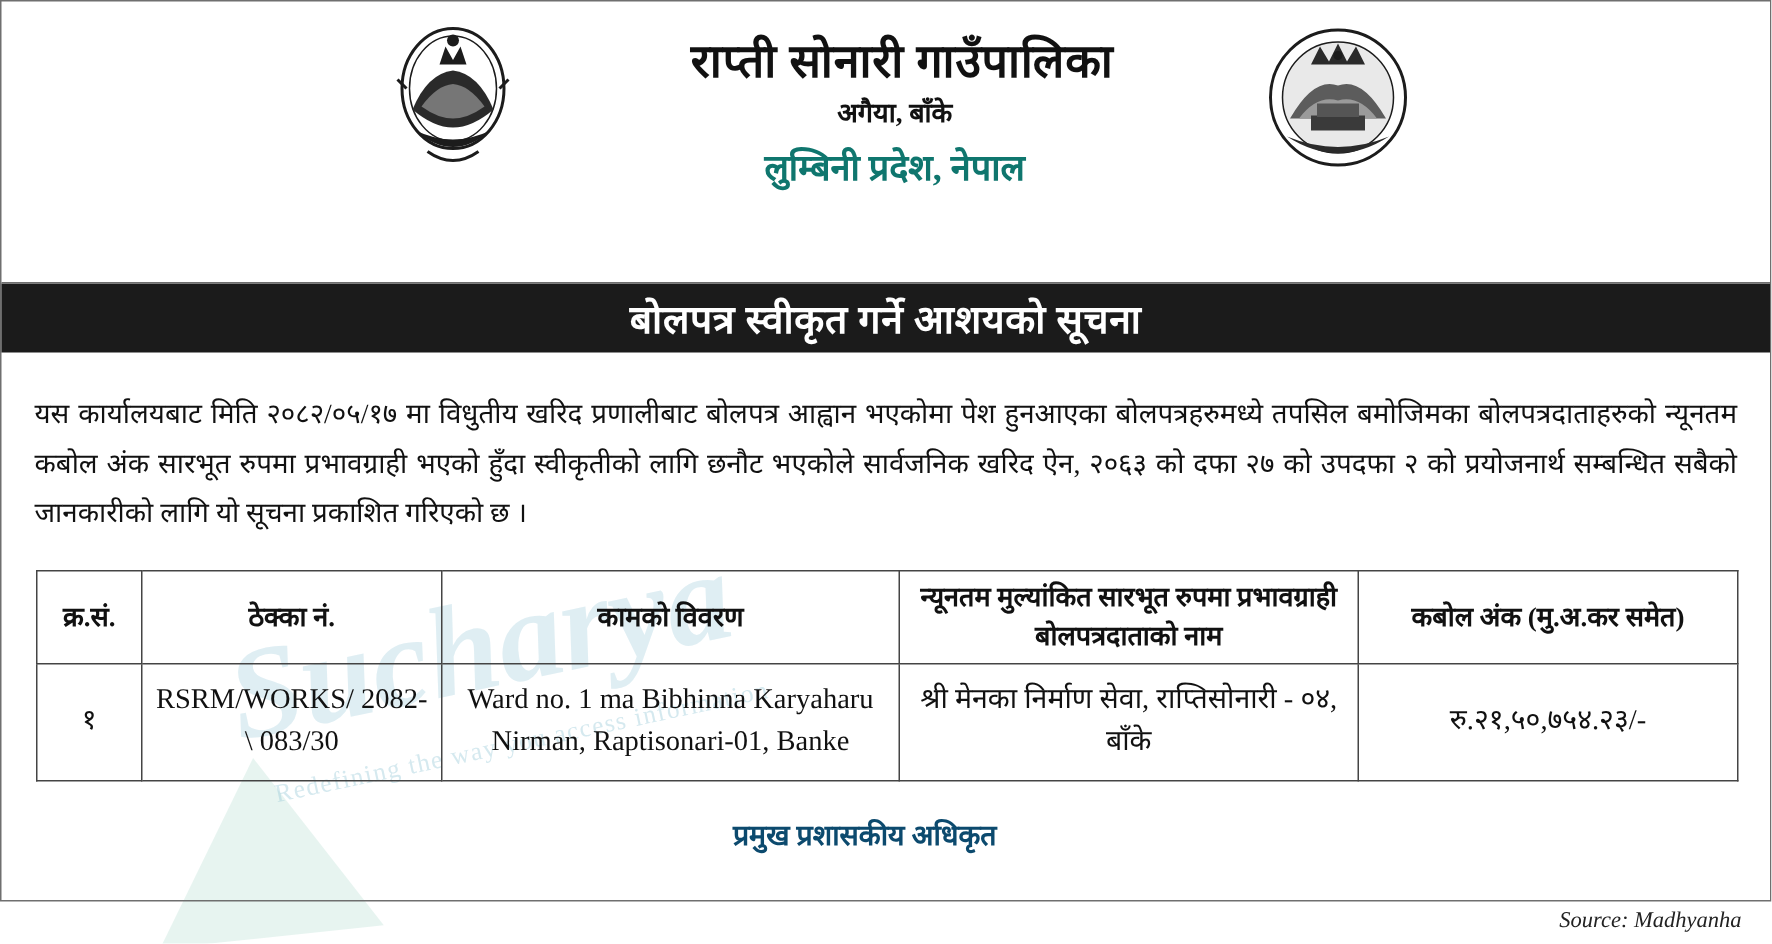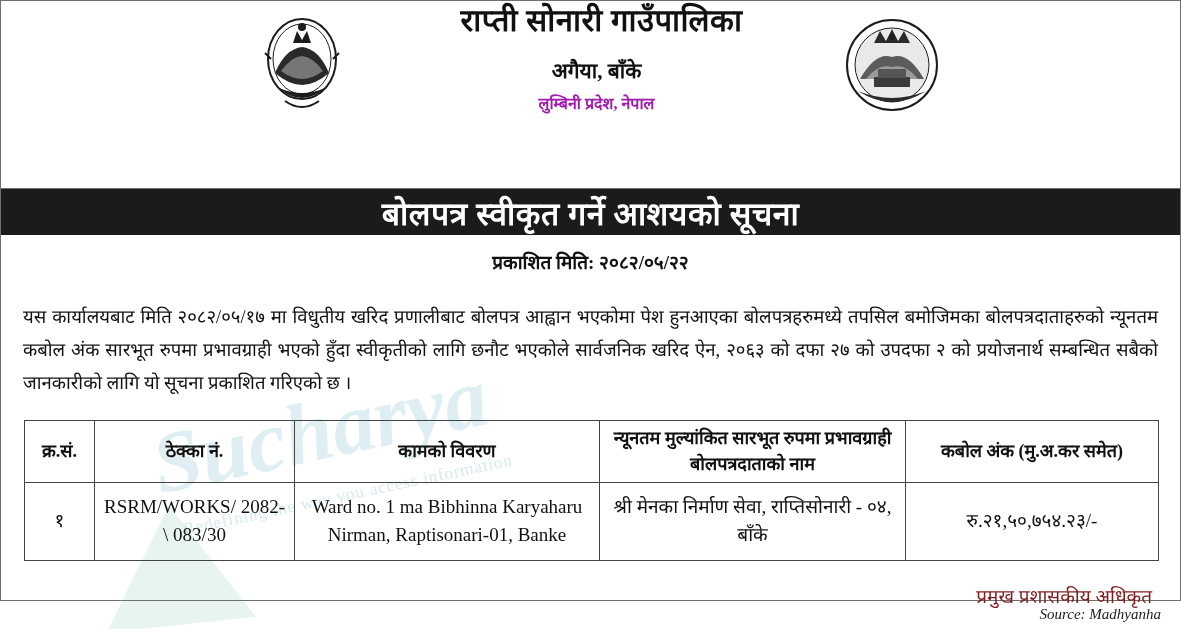--- a/index.html
+++ b/index.html
@@ -79,58 +79,58 @@
     left: 262px; top: 12px;
     width: 78px; height: 104px;
   }
   .emblem-right {
     position: absolute;
     left: 843px; top: 16px;
     width: 96px; height: 96px;
   }
   .head-text {
     position: absolute;
-    left: 0; right: 0; top: 0;
+    left: 0; right: 0; top: 20px;
     text-align: center;
   }
   .org-line1, .org-line2 {
     font-family: "Liberation Serif", "DejaVu Serif", serif;
     font-size: 31px;
     font-weight: bold;
     color: #111;
     letter-spacing: 0.5px;
     line-height: 1.32;
     margin-left: 22px;
   }
   .org-line3 {
-    font-size: 21px;
-    font-weight: bold;
-    color: #111;
-    margin-top: 14px;
+    font-size: 18px;
+    font-weight: bold;
+    color: #111;
+    margin-top: 0;
     margin-left: 12px;
   }
   .org-line4 {
-    font-size: 16px;
-    font-weight: bold;
-    color: #a21caf;
+    font-size: 24px;
+    font-weight: bold;
+    color: #0f766e;
     margin-top: 8px;
     margin-left: 12px;
   }
 
   
   .title-bar {
     background: #1b1b1b;
     height: 46px;
     display: flex;
     align-items: center;
     justify-content: center;
   }
   .title-bar span {
     color: #ffffff;
-    font-size: 32px;
+    font-size: 26px;
     font-weight: bold;
     letter-spacing: 0.5px;
     font-family: "Liberation Serif", "DejaVu Serif", serif;
   }
 
   
   .pub-date {
     text-align: center;
     font-size: 19px;
     font-weight: bold;
@@ -174,24 +174,24 @@
   }
   .c1 { width: 70px; }
   .c2 { width: 200px; font-family: Liberation Serif, serif; }
   .c3 { width: 305px; }
   .c4 { width: 306px; }
   .c5 { width: 253px; }
   td.latin { font-size: 19px; }
 
   .signature {
     margin: 22px 28px 0 0;
-    text-align: right;
+    text-align: center;
     font-size: 19px;
-    font-weight: normal;
-    color: #7f1d1d;
+    font-weight: bold;
+    color: #0c4a6e;
   }
 
   
   .source {
     position: relative;
     z-index: 2;
     text-align: right;
     padding: 5px 20px 0 0;
     font-size: 15px;
     font-style: italic;
@@ -244,21 +244,20 @@
         <path d="M14 74 Q48 88 82 74 Q48 96 14 74 Z" fill="#2a2a2a"></path>
         <circle cx="48" cy="20" r="3" fill="#1c1c1c"></circle>
       </svg>
     </div>
   </div>
 
   <div class="title-bar">
     <span>बोलपत्र स्वीकृत गर्ने आशयको सूचना</span>
   </div>
 
-  <div class="pub-date">प्रकाशित मिति: २०८२/०५/२२</div>
 
   <div class="para">यस कार्यालयबाट मिति २०८२/०५/१७ मा विधुतीय खरिद प्रणालीबाट बोलपत्र आह्वान भएकोमा पेश हुनआएका बोलपत्रहरुमध्ये तपसिल बमोजिमका बोलपत्रदाताहरुको न्यूनतम कबोल अंक सारभूत रुपमा प्रभावग्राही भएको हुँदा स्वीकृतीको लागि छनौट भएकोले सार्वजनिक खरिद ऐन, २०६३ को दफा २७ को उपदफा २ को प्रयोजनार्थ सम्बन्धित सबैको जानकारीको लागि यो सूचना प्रकाशित गरिएको छ ।</div>
 
   <table class="bid">
     <thead>
       <tr>
         <th class="c1">क्र.सं.</th>
         <th class="c2">ठेक्का नं.</th>
         <th class="c3">कामको विवरण</th>
         <th class="c4">न्यूनतम मुल्यांकित सारभूत रुपमा प्रभावग्राही बोलपत्रदाताको नाम</th>

